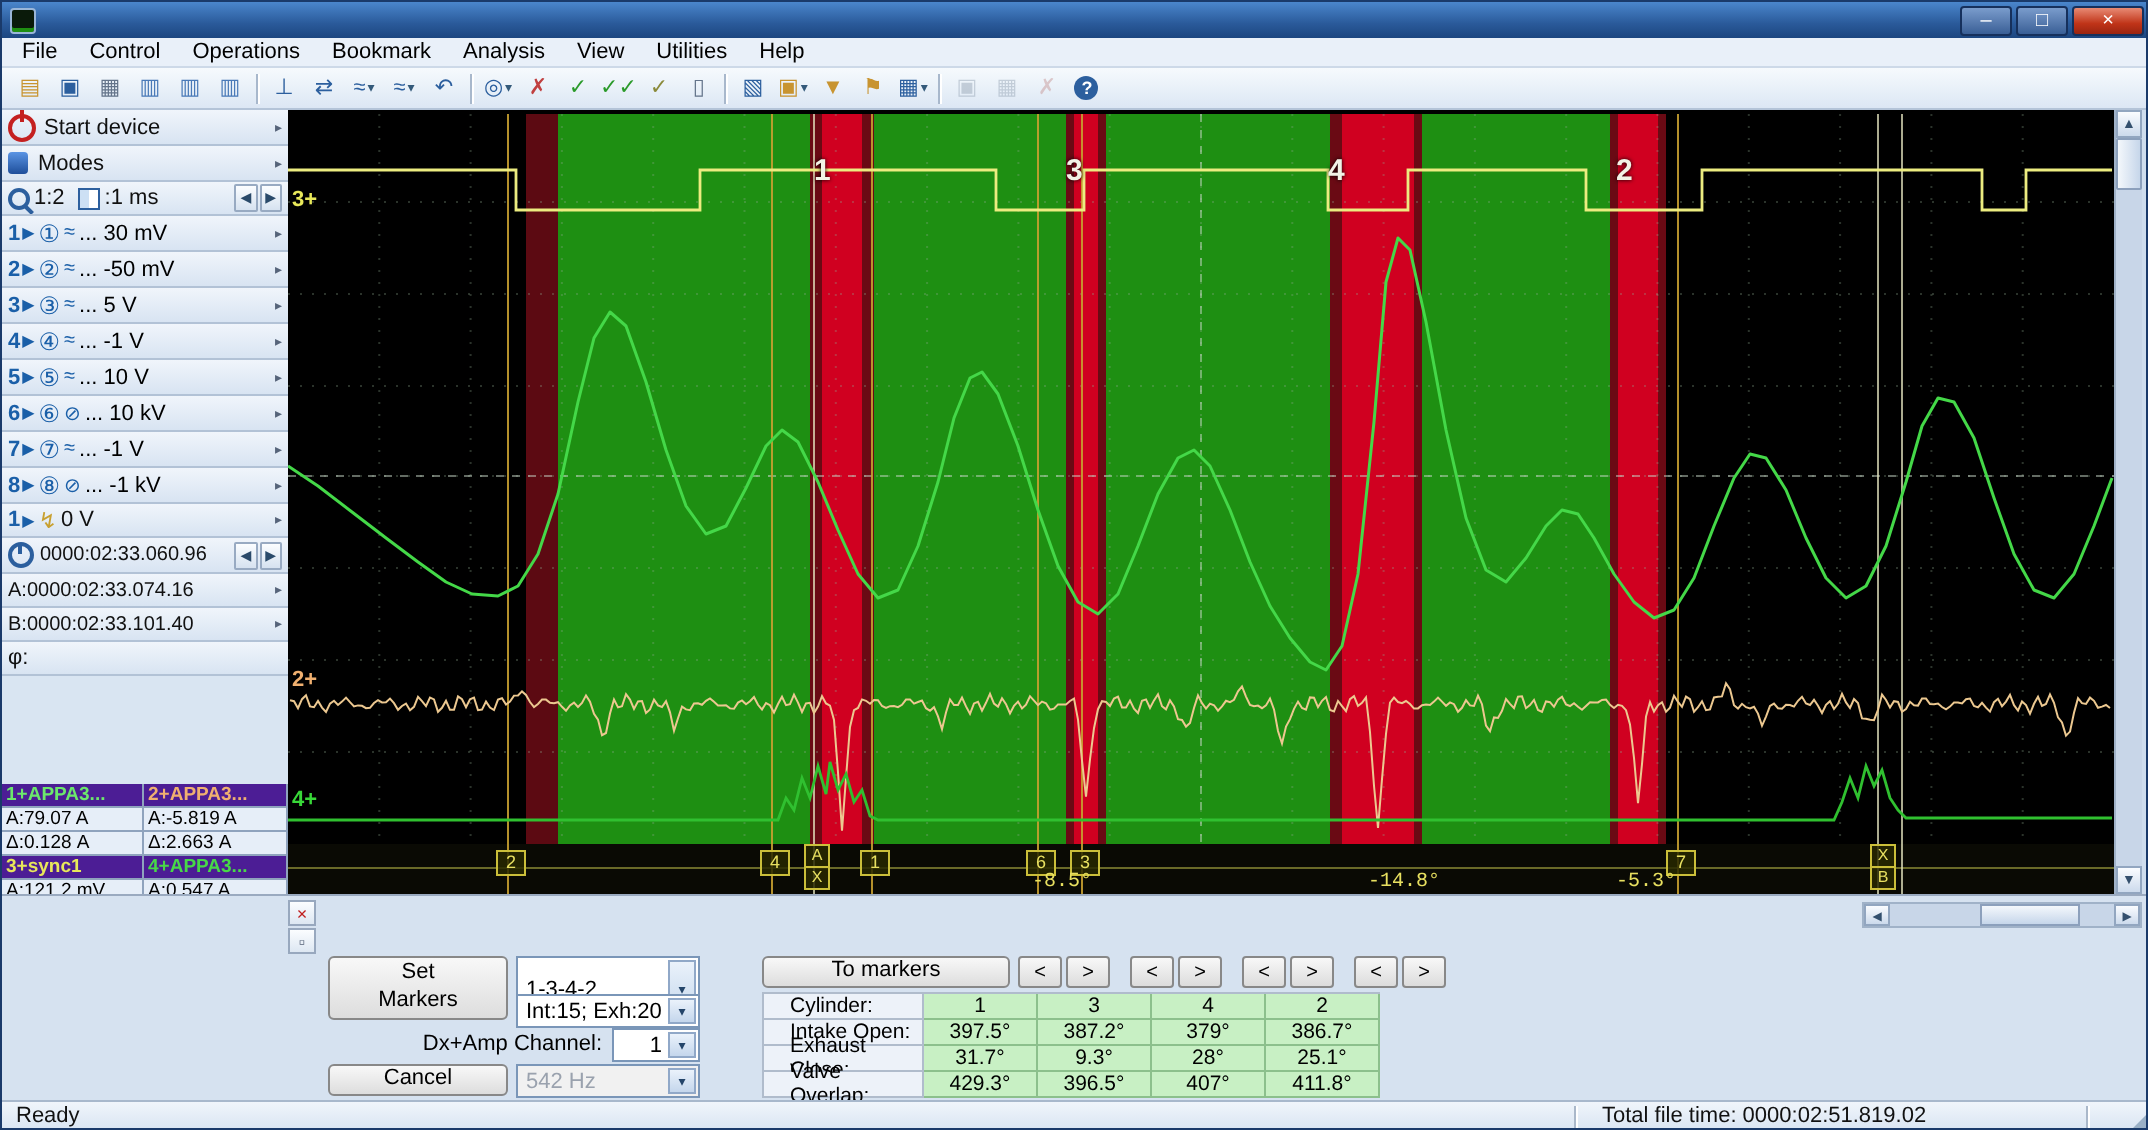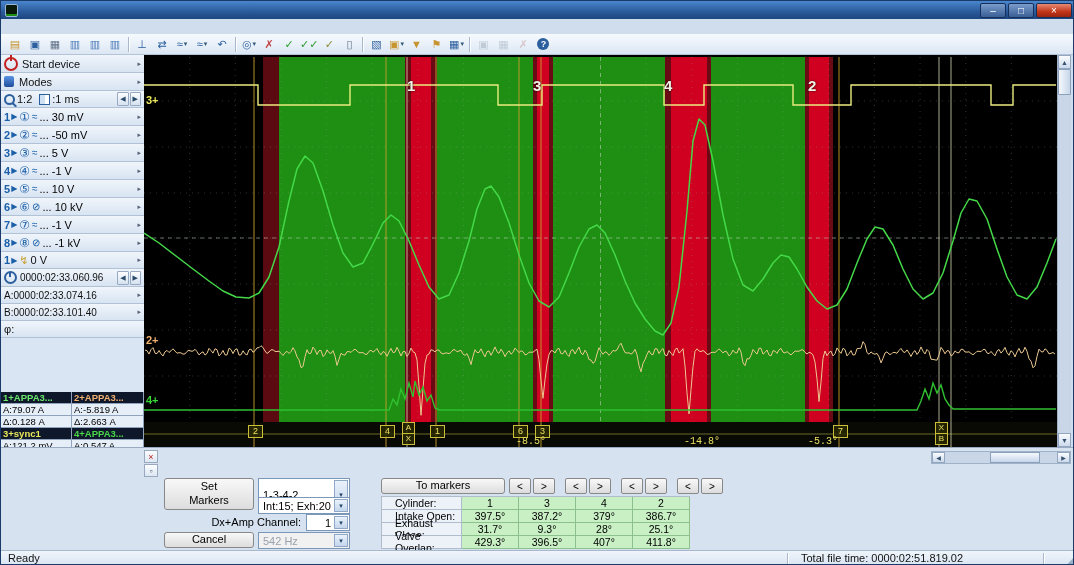--- a/index.html
+++ b/index.html
@@ -52,21 +52,21 @@
   .mag-icon::after{content:"";position:absolute;width:5px;height:2px;background:#2c5f9e;right:-4px;bottom:-3px;transform:rotate(45deg);}
   .sweep-icon{width:9px;height:9px;border:1px solid #2c5f9e;margin:0 2px 0 7px;flex:none;
     background:linear-gradient(90deg,#cde0f4 50%,#ffffff 50%);}
   .clock-icon{width:9px;height:9px;border:2px solid #2c5f9e;border-radius:50%;position:relative;margin-right:3px;flex:none;}
   .clock-icon::after{content:"";position:absolute;left:3px;top:0px;width:2px;height:4px;background:#2c5f9e;}
   .tsmall{font-size:10px;}
   .meas-grid{position:absolute;left:0;top:337px;width:143px;display:grid;
     grid-template-columns:71px 72px;grid-auto-rows:12.1px;font-size:9.5px;}
   .mcell{border-right:1px solid #8fa3bd;border-bottom:1px solid #8fa3bd;box-sizing:border-box;
     padding:0 2px;display:flex;align-items:center;background:#e6eef8;color:#000;overflow:hidden;white-space:nowrap;}
-  .mhead{background:#0f172a;color:#fff;font-weight:bold;}
+  .mhead{background:#4c1d95;color:#fff;font-weight:bold;}
   
   .scope{position:absolute;left:143px;top:54px;width:913px;height:392px;background:#000;overflow:hidden;}
   .scope-overlays{position:absolute;left:0;top:0;width:913px;height:392px;}
   .cyl{position:absolute;color:#f2f2e6;font-weight:bold;font-size:15px;text-shadow:0 0 2px #000;}
   .chtag{position:absolute;font-weight:bold;font-size:11px;}
   .mkbox{position:absolute;width:13px;height:11px;border:1px solid #cbbf3a;background:rgba(40,40,0,.85);
     color:#e8e060;font-size:9px;display:flex;align-items:center;justify-content:center;line-height:1;}
   .mkbox.sm{width:11px;height:10px;font-size:8px;}
   .angle{position:absolute;color:#e8e060;font-size:10px;font-family:Liberation Mono, monospace;}
   
@@ -115,20 +115,30 @@
 
   <div class="titlebar">
     <span class="title-icon"></span>
     <span class="winbtns">
       <span class="winbtn">–</span>
       <span class="winbtn">□</span>
       <span class="winbtn close">×</span>
     </span>
   </div>
 
+  <div class="menubar">
+      <span class="menu-item">File</span>
+      <span class="menu-item">Control</span>
+      <span class="menu-item">Operations</span>
+      <span class="menu-item">Bookmark</span>
+      <span class="menu-item">Analysis</span>
+      <span class="menu-item">View</span>
+      <span class="menu-item">Utilities</span>
+      <span class="menu-item">Help</span>
+    </div>
   <div class="toolbar">
       <div class="tbtn">
         <span class="tglyph" style="color: rgb(200, 148, 48);">▤</span>
       </div>
       <div class="tbtn">
         <span class="tglyph" style="color: rgb(44, 95, 158);">▣</span>
       </div>
       <div class="tbtn">
         <span class="tglyph" style="color: rgb(100, 116, 138);">▦</span>
       </div>

